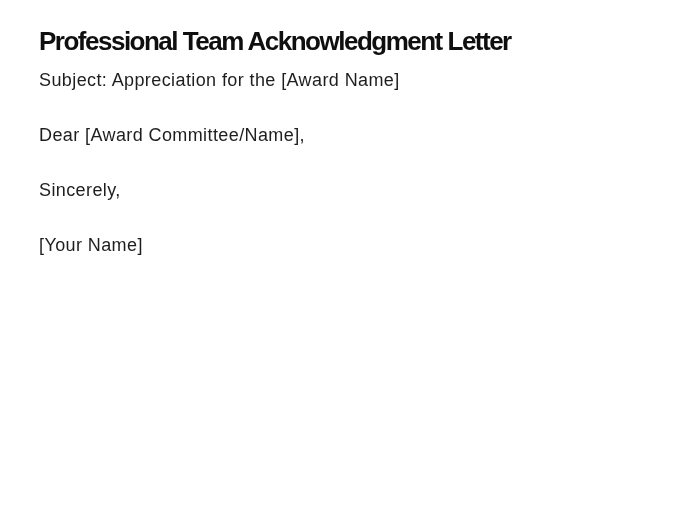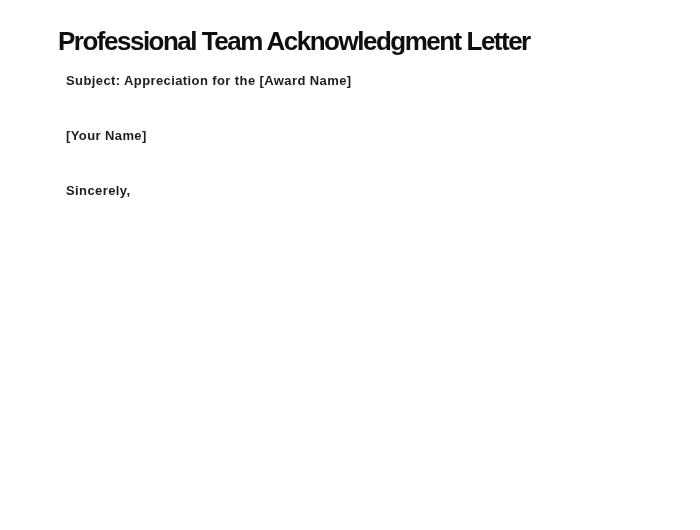--- a/index.html
+++ b/index.html
@@ -7,49 +7,50 @@
     padding: 0;
     background: #ffffff;
   }
   .page {
     position: relative;
     width: 700px;
     height: 530px;
     background: #ffffff;
     overflow: hidden;
     box-sizing: border-box;
-    padding: 24px 40px 0 58px;
+    padding: 24px 40px 0 39px;
     font-family: "Liberation Sans", "DejaVu Sans", sans-serif;
   }
   .letter-title {
     margin: 0 0 5px 0;
     font-size: 26px;
     line-height: 34px;
     font-weight: 700;
     letter-spacing: -1.5px;
     color: #0f0f0f;
     white-space: nowrap;
   }
   .para {
-    margin: 0 0 20px 8px;
-    font-size: 13px;
+    margin: 0 0 20px 0;
+    font-size: 18px;
     line-height: 35px;
-    font-weight: 700;
+    font-weight: 400;
     letter-spacing: 0.4px;
     color: #1e1e1e;
     white-space: pre-line; 
   }
 </style>
 </head>
 <body>
 
 <div class="page">
   <h1 class="letter-title">Professional Team Acknowledgment Letter</h1>
 
   <p class="para">Subject: Appreciation for the [Award Name]</p>
 
+  <p class="para">Dear [Award Committee/Name],</p>
 
 
 
+  <p class="para">Sincerely,</p>
+
   <p class="para">[Your Name]</p>
-
-  <p class="para">Sincerely,</p>
 </div>
 
 </body></html>

